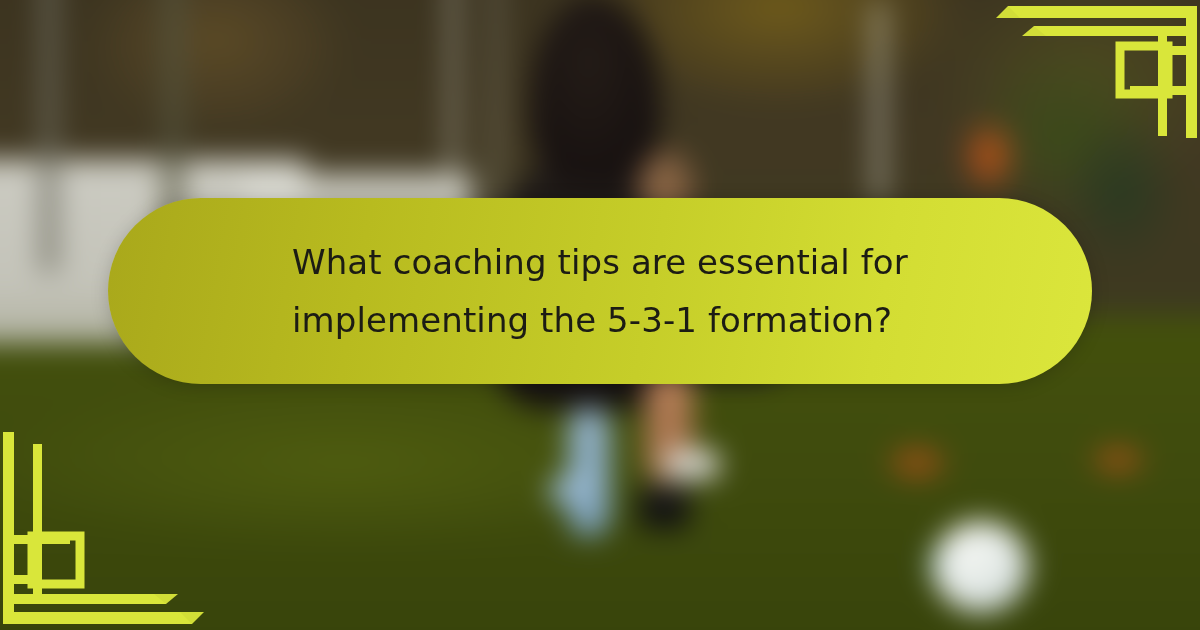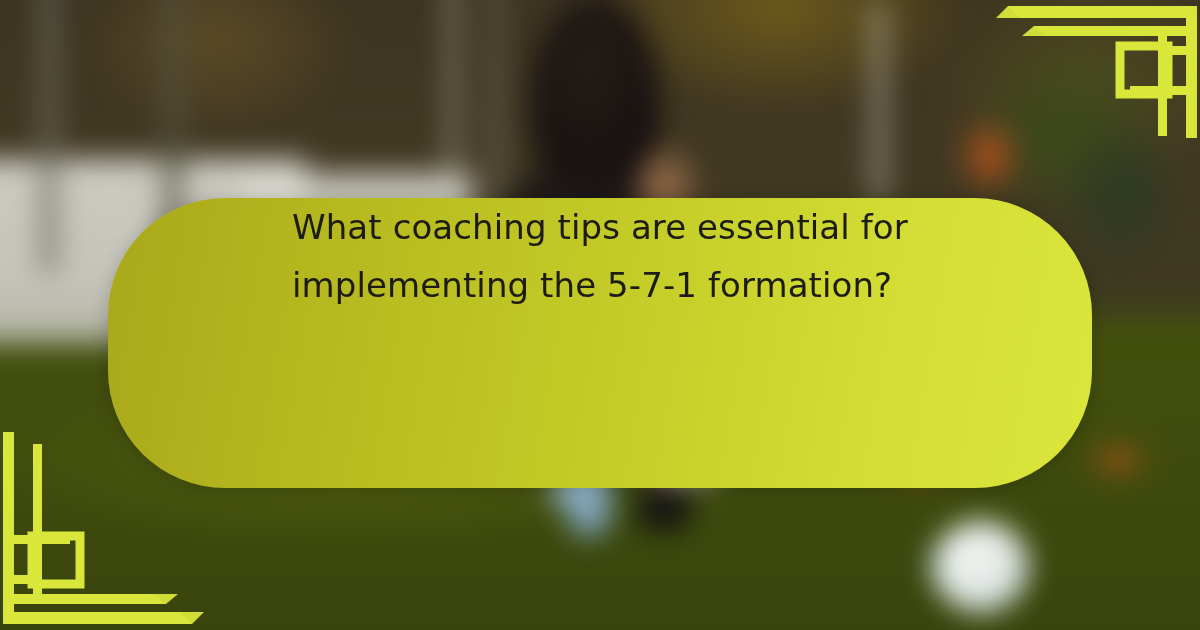--- a/index.html
+++ b/index.html
@@ -169,28 +169,28 @@
   .ornament svg { display: block; }
   #ornament-tr { right: 0; top: 0; }
   #ornament-bl { left: 0; bottom: 0; transform: rotate(180deg); }
 
   
   #question-card {
     position: absolute;
     left: 108px;
     top: 198px;
     width: 984px;
-    height: 290px;
+    height: 186px;
     border-radius: 117px;
     background: linear-gradient(100deg, #a9a81b 0%, #b8bb1f 26%, #c6ce29 55%, #d3dd33 78%, #dbe63c 100%);
     box-shadow: 0 2px 18px rgba(0,0,0,.18);
     display: flex;
     flex-direction: column;
     align-items: flex-start;
-    justify-content: flex-start;
+    justify-content: center;
     padding: 0 92px 0 184px;
     box-sizing: border-box;
   }
   #question-text {
     font-size: 34px;
     line-height: 58px;
     color: #1c1c14;
     letter-spacing: .1px;
     font-weight: 400;
     max-width: 100%;
@@ -262,17 +262,17 @@
       <path d="M168 186 L177 186 L177 180 L172 176 L168 180 Z" fill="#d9e63a"></path>
       <rect x="130" y="46" width="48" height="48" stroke="#d9e63a" stroke-width="9" fill="none"></rect>
       <rect x="170" y="46" width="36" height="9" fill="#d9e63a"></rect>
       <rect x="140" y="86" width="60" height="9" fill="#d9e63a"></rect>
     </svg>
   </div>
 
   <div id="question-card">
     <div id="question-text">
       <span class="q-line">What coaching tips are essential for</span>
-      <span class="q-line">implementing the 5-7-1 formation?</span>
+      <span class="q-line">implementing the 5-3-1 formation?</span>
     </div>
   </div>
 
 </div>
 
 </body></html>

